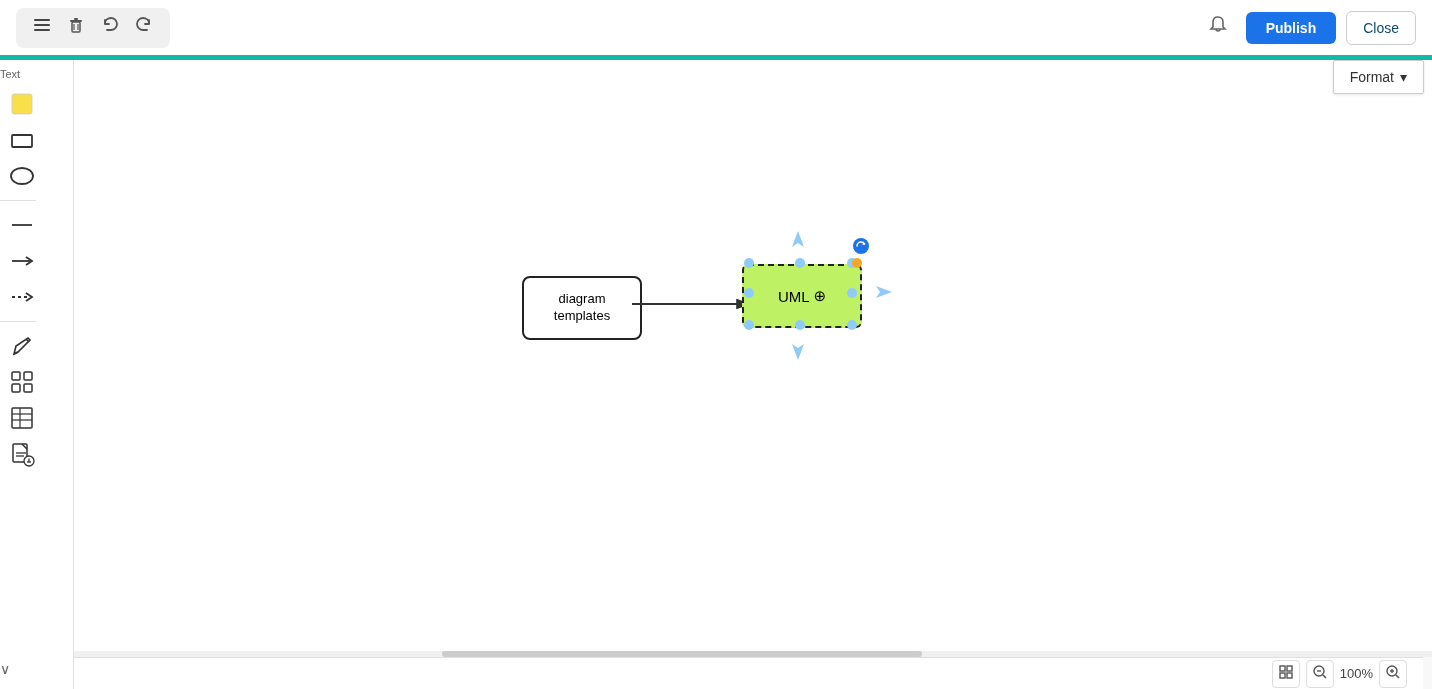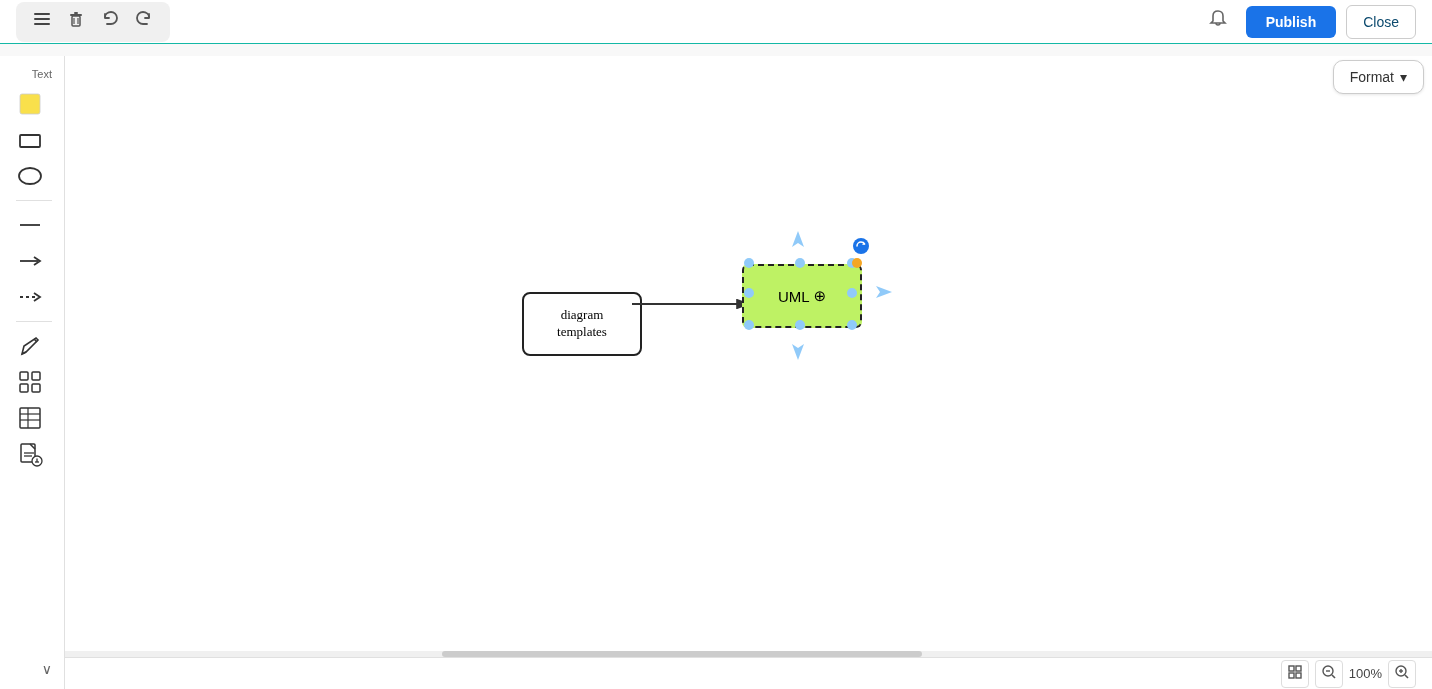--- a/index.html
+++ b/index.html
@@ -9,23 +9,23 @@
       overflow: hidden;
       font-family: Arial, sans-serif;
       background: #f8f8f8;
       position: relative;
     }
 
     
     #toolbar {
       position: absolute;
       top: 0; left: 0; right: 0;
-      height: 44px;
-      background: #fff;
-      border-bottom: 1px solid #14b8a6;
+      height: 60px;
+      background: #fff;
+      border-bottom: 5px solid #14b8a6;
       display: flex;
       align-items: center;
       padding: 0 16px;
       z-index: 100;
     }
     .toolbar-left {
       display: flex;
       align-items: center;
       gap: 6px;
       background: #f0f0f0;
@@ -87,44 +87,44 @@
     
     #format-bar {
       position: absolute;
       top: 60px;
       right: 8px;
       z-index: 100;
     }
     .format-btn {
       background: #fff;
       border: 1px solid #ccc;
-      border-radius: 10px;
+      border-radius: 2px;
       padding: 8px 16px;
       font-size: 14px;
       cursor: pointer;
       display: flex;
       align-items: center;
       gap: 6px;
       color: #333;
       box-shadow: 0 1px 3px rgba(0,0,0,0.1);
     }
 
     
     #sidebar {
       position: absolute;
       top: 56px;
       left: 0;
-      width: 65px;
+      width: 74px;
       bottom: 0;
       background: #fff;
       border-right: 1px solid #e0e0e0;
       display: flex;
       flex-direction: column;
-      align-items: flex-end;
-      padding: 12px 12px;
+      align-items: flex-start;
+      padding: 12px 0;
       gap: 4px;
       z-index: 50;
     }
     .sidebar-label {
       font-size: 11px;
       color: #666;
       margin-bottom: 4px;
     }
     .sidebar-item {
       width: 44px;
@@ -163,31 +163,31 @@
     .diagram-wrapper {
       position: absolute;
       top: 180px;
       left: 460px;
     }
 
     
     .shape-templates {
       position: absolute;
       left: 0;
-      top: 56px;
+      top: 40px;
       width: 120px;
       height: 64px;
       border: 2px solid #222;
       border-radius: 8px;
       background: #fff;
       display: flex;
       align-items: center;
       justify-content: center;
       font-size: 13px;
-      font-family: Liberation Serif, serif;
+      font-family: Liberation Sans, sans-serif;
       text-align: center;
       line-height: 1.3;
     }
 
     
     .shape-uml {
       position: absolute;
       left: 220px;
       top: 28px;
       width: 120px;
@@ -235,21 +235,21 @@
       background: #f5a623;
       border-radius: 50%;
       cursor: pointer;
     }
 
     
     #statusbar {
       position: absolute;
       bottom: 0;
       left: 62px;
-      right: 0;
+      right: 9px;
       height: 32px;
       background: #fff;
       border-top: 1px solid #e0e0e0;
       display: flex;
       align-items: center;
       justify-content: flex-end;
       padding: 0 16px;
       gap: 8px;
     }
     .zoom-controls {

